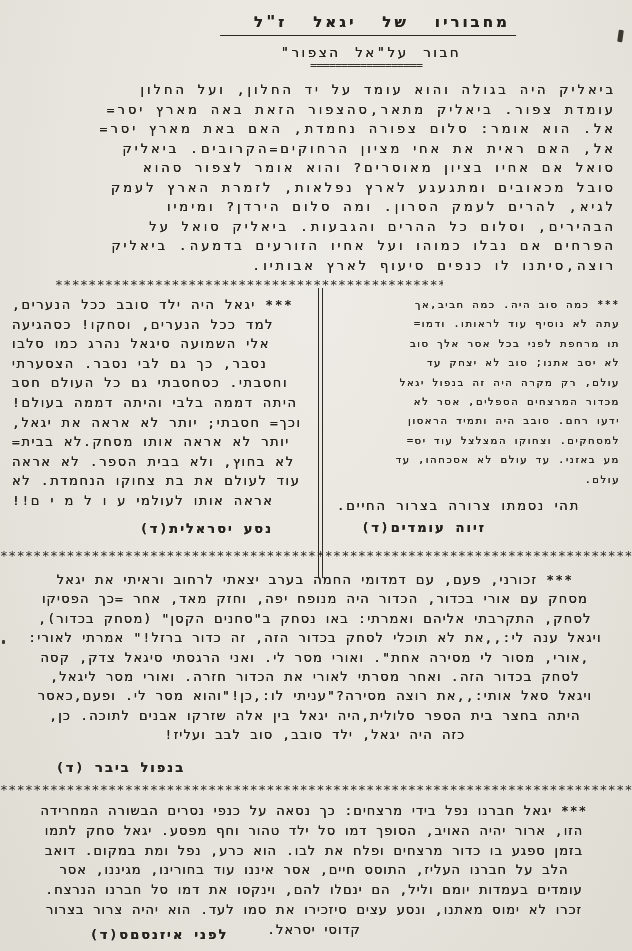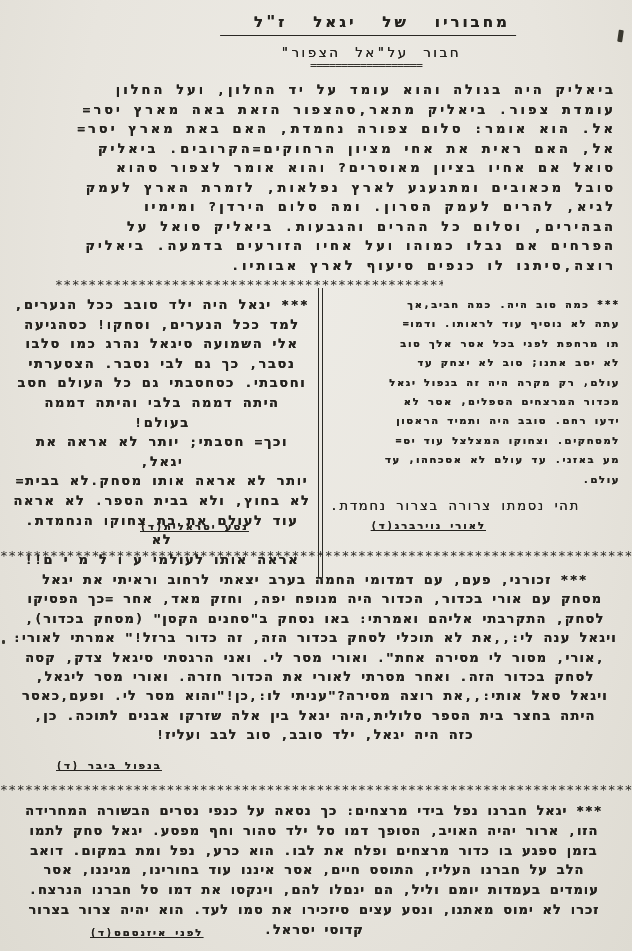--- a/index.html
+++ b/index.html
@@ -7,21 +7,21 @@
     position:relative;
     width:632px;height:951px;
     margin:0 auto;
     background:
       radial-gradient(ellipse at 50% 28%, #edebe5 0%, #e8e5de 55%, #dedbd2 100%);
     color:#25231f;
     font-family:"DejaVu Sans Mono","DejaVu Sans",monospace;
     overflow:hidden;
     direction:rtl;
   }
-  .txt{white-space:pre-line;font-weight:bold;}
+  .txt{white-space:pre-line;}
   .abs{position:absolute;}
   .title{
     top:13px;left:368px;transform:translateX(-50%);
     font-size:15px;font-weight:bold;letter-spacing:3px;word-spacing:14px;
     white-space:nowrap;
     border-bottom:1.6px solid #2a2824;
     padding:0 6px 4px 34px;
     text-shadow:0 0 .5px #25231f;
   }
   .subtitle{
@@ -41,39 +41,38 @@
   .sep{
     font-size:13px;letter-spacing:.5px;white-space:nowrap;overflow:hidden;
     height:15px;color:#2a2824;direction:ltr;text-align:left;
   }
   .sep1{top:277px;left:55px;width:388px;}
   .sep2{top:548px;left:0;width:632px;}
   .sep3{top:782px;left:0;width:632px;}
   .col-left{
     top:295px;left:12px;width:300px;
     font-size:13px;line-height:19.6px;letter-spacing:1.6px;
-    text-align:center;text-shadow:0 0 .4px #25231f;
+    text-align:left;text-shadow:0 0 .4px #25231f;
   }
   .col-right{
     top:295px;left:330px;width:290px;
     font-size:10px;line-height:19.4px;letter-spacing:1.6px;
     text-align:right;text-shadow:0 0 .4px #25231f;
   }
   .divider{
     top:288px;left:318px;width:3px;height:290px;
     border-left:1px solid #2b2a26;border-right:1px solid #2b2a26;
   }
   .closing-right{
     top:498px;right:52px;font-size:13px;letter-spacing:1.8px;white-space:nowrap;
     text-shadow:0 0 .4px #25231f;
   }
   .sig{
-    font-size:10px;letter-spacing:2px;white-space:nowrap;font-weight:bold;
+    font-size:13px;letter-spacing:2px;white-space:nowrap;font-weight:bold;
     text-shadow:0 0 .4px #25231f;
-    text-decoration:underline;
   }
   .sig-right-col{top:520px;right:146px;}
   .sig-left-col{top:521px;left:140px;}
   .sig-block3{top:760px;left:56px;}
   .sig-block4{top:927px;left:90px;}
   .block3{
     top:570px;right:12px;width:610px;
     font-size:13px;line-height:19.4px;letter-spacing:1.2px;
     text-align:center;text-shadow:0 0 .4px #25231f;
   }
@@ -111,22 +110,22 @@
   <div class="abs col-right txt">*** כמה סוב היה. כמה חביב,אך
 עתה לא נוסיף עוד לראותו. ודמו=
 תו מרחפת לפני בכל אסר אלך סוב
 לא יסב אתנו; סוב לא יצחק עד
 עולם, רק מקרה היה זה בנפול יגאל
 מכדור המרצחים הספלים, אסר לא
 ידעו רחם. סובב היה ותמיד הראסון
 למסחקים. וצחוקו המצלצל עוד יס=
 מע באזני. עד עולם לא אסכחהו, עד
 עולם.</div>
-  <div class="abs closing-right">תהי נסמתו צרורה בצרור נחמדת.</div>
-  <div class="abs sig sig-right-col">לאורי נוירברג(ד)</div>
+  <div class="abs closing-right">תהי נסמתו צרורה בצרור החיים.</div>
+  <div class="abs sig sig-right-col">זיוה עומדים(ד)</div>
 
   <div class="abs divider"></div>
 
   <div class="abs col-left txt">*** יגאל היה ילד סובב ככל הנערים,
 למד ככל הנערים, וסחקו! כסהגיעה
 אלי השמועה סיגאל נהרג כמו סלבו
 נסבר, כך גם לבי נסבר. הצסערתי
 וחסבתי. כסחסבתי גם כל העולם חסב
 היתה דממה בלבי והיתה דממה בעולם!
 וכך= חסבתי; יותר לא אראה את יגאל,

